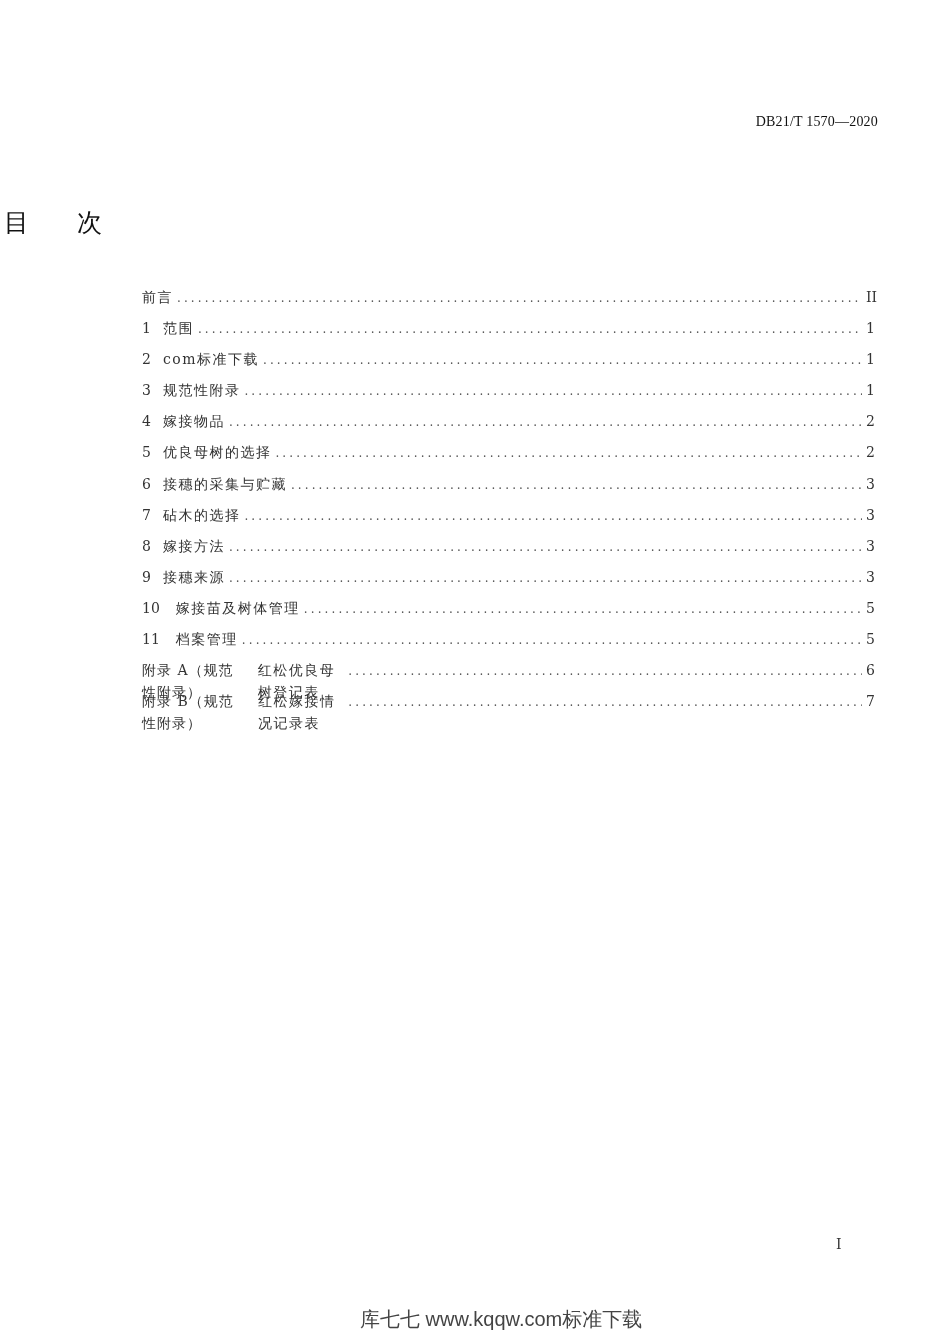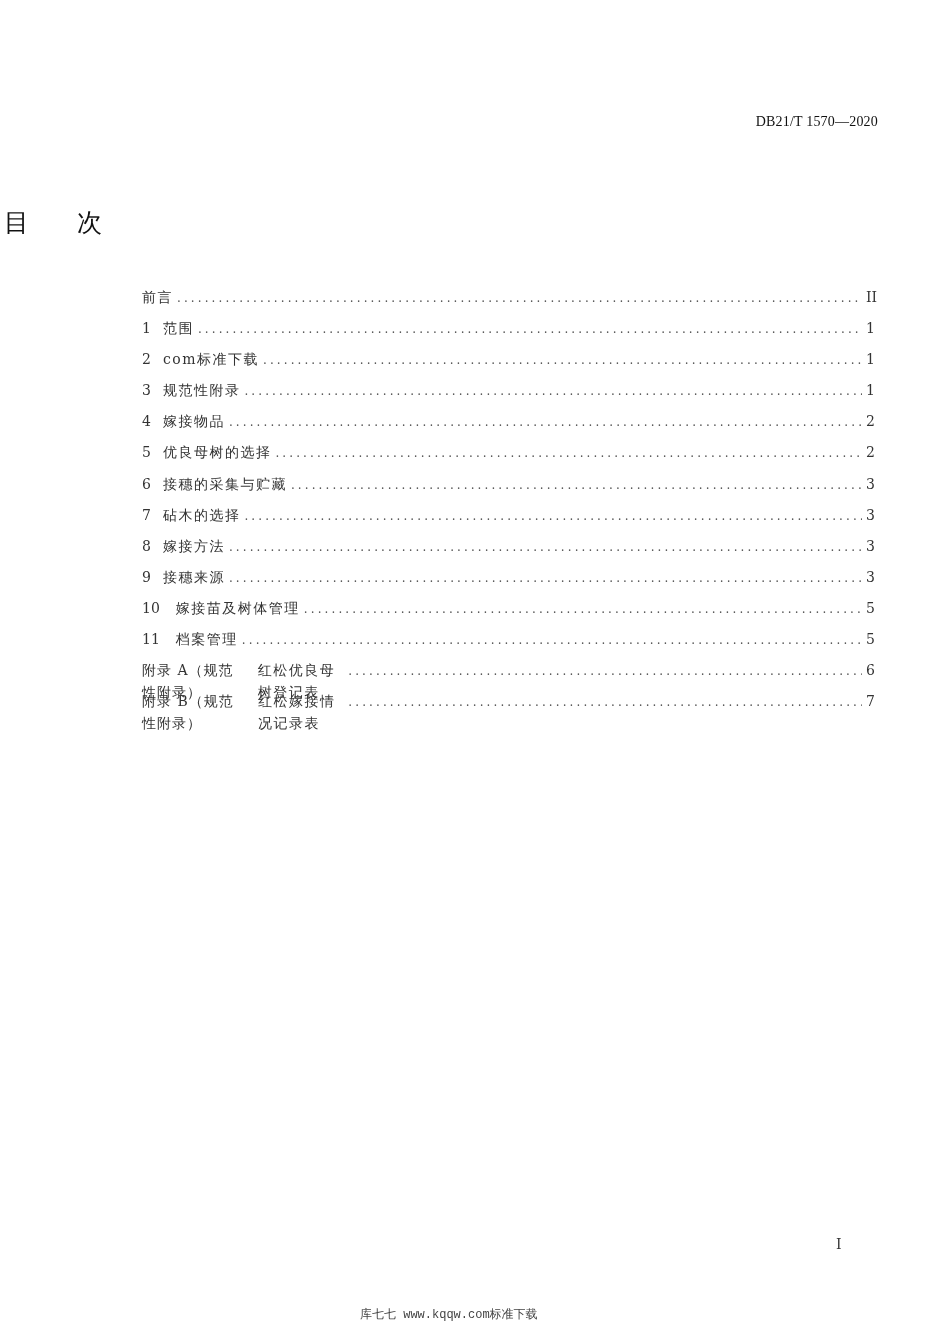--- a/index.html
+++ b/index.html
@@ -34,22 +34,22 @@
     color: #555; letter-spacing: 3.1px; font-size: 12px;
   }
   .toc-page { flex: 0 0 auto; min-width: 14px; text-align: left; }
   .annex-prefix { letter-spacing: 1px; }
   .annex-title { margin-left: 22px; letter-spacing: 1.5px; }
   .page-number {
     position: absolute; top: 1236px; left: 836px; font-size: 14px; color: #333;
   }
   .watermark {
     position: absolute; top: 1306px; left: 360px;
-    font-family: Liberation Mono, monospace;
-    font-size: 12px; color: #444;
+    font-family: Liberation Sans, sans-serif;
+    font-size: 20px; color: #444;
   }
 </style>
 </head>
 <body>
 
 <div class="doc-code">DB21/T 1570—2020</div>
 
 <div class="page-title">
   <span>目</span><span class="gap"></span><span>次</span>
 </div>

